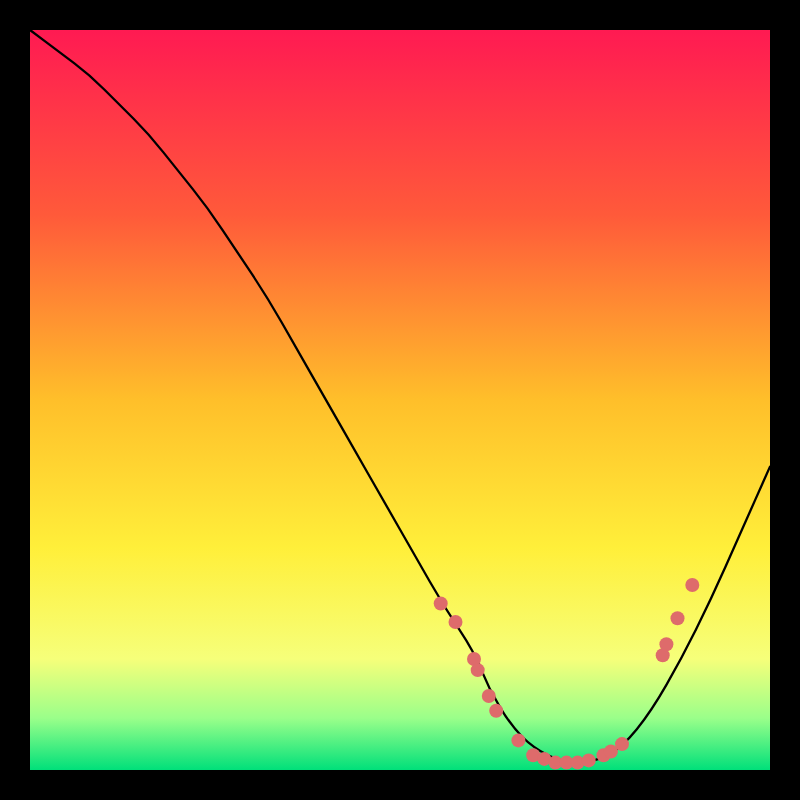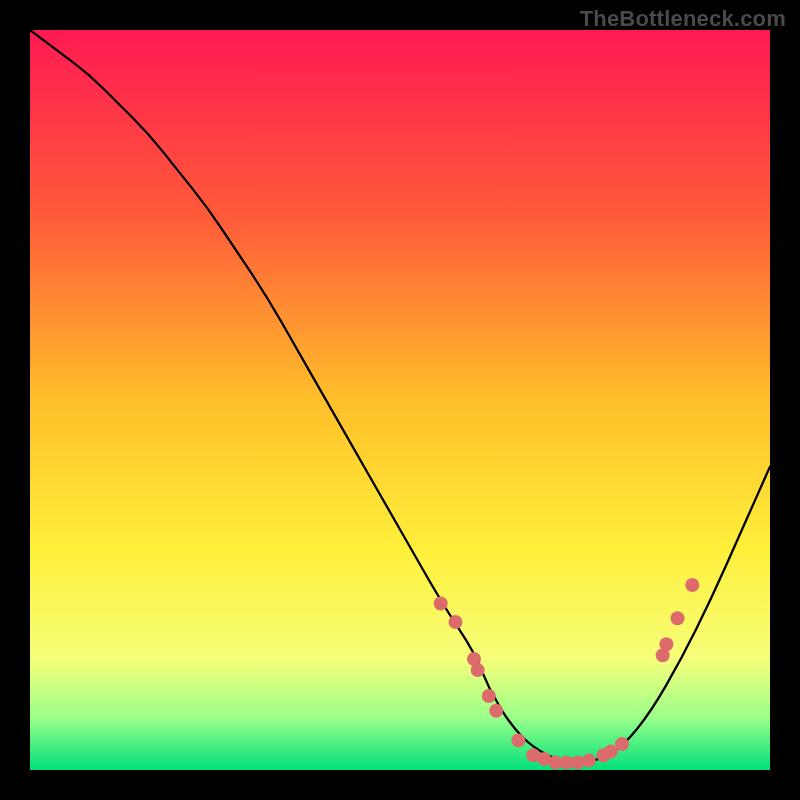--- a/index.html
+++ b/index.html
@@ -63,14 +63,13 @@
         <circle cx="588.7" cy="760.38" r="7" fill="#de6b6b"></circle>
         <circle cx="603.5" cy="755.1999999999999" r="7" fill="#de6b6b"></circle>
         <circle cx="610.9" cy="751.5" r="7" fill="#de6b6b"></circle>
         <circle cx="622" cy="744.1" r="7" fill="#de6b6b"></circle>
         <circle cx="662.6999999999999" cy="655.3" r="7" fill="#de6b6b"></circle>
         <circle cx="666.4" cy="644.1999999999999" r="7" fill="#de6b6b"></circle>
         <circle cx="677.5" cy="618.3000000000001" r="7" fill="#de6b6b"></circle>
         <circle cx="692.3000000000001" cy="585" r="7" fill="#de6b6b"></circle>
       </g>
   </svg>
-  <div class="watermark">TheBottleneck.com</div>
 </div>
 
 </body></html>

